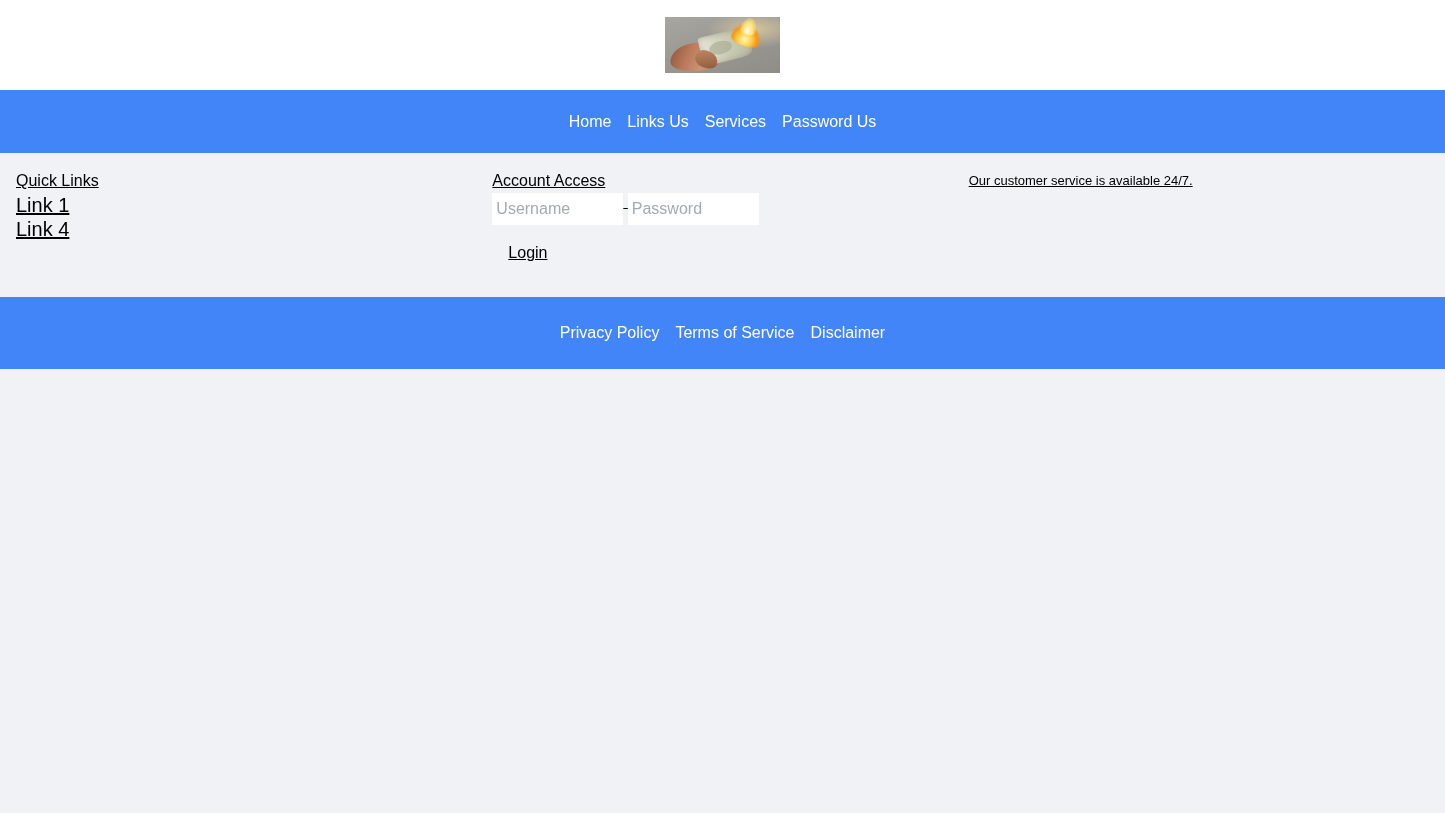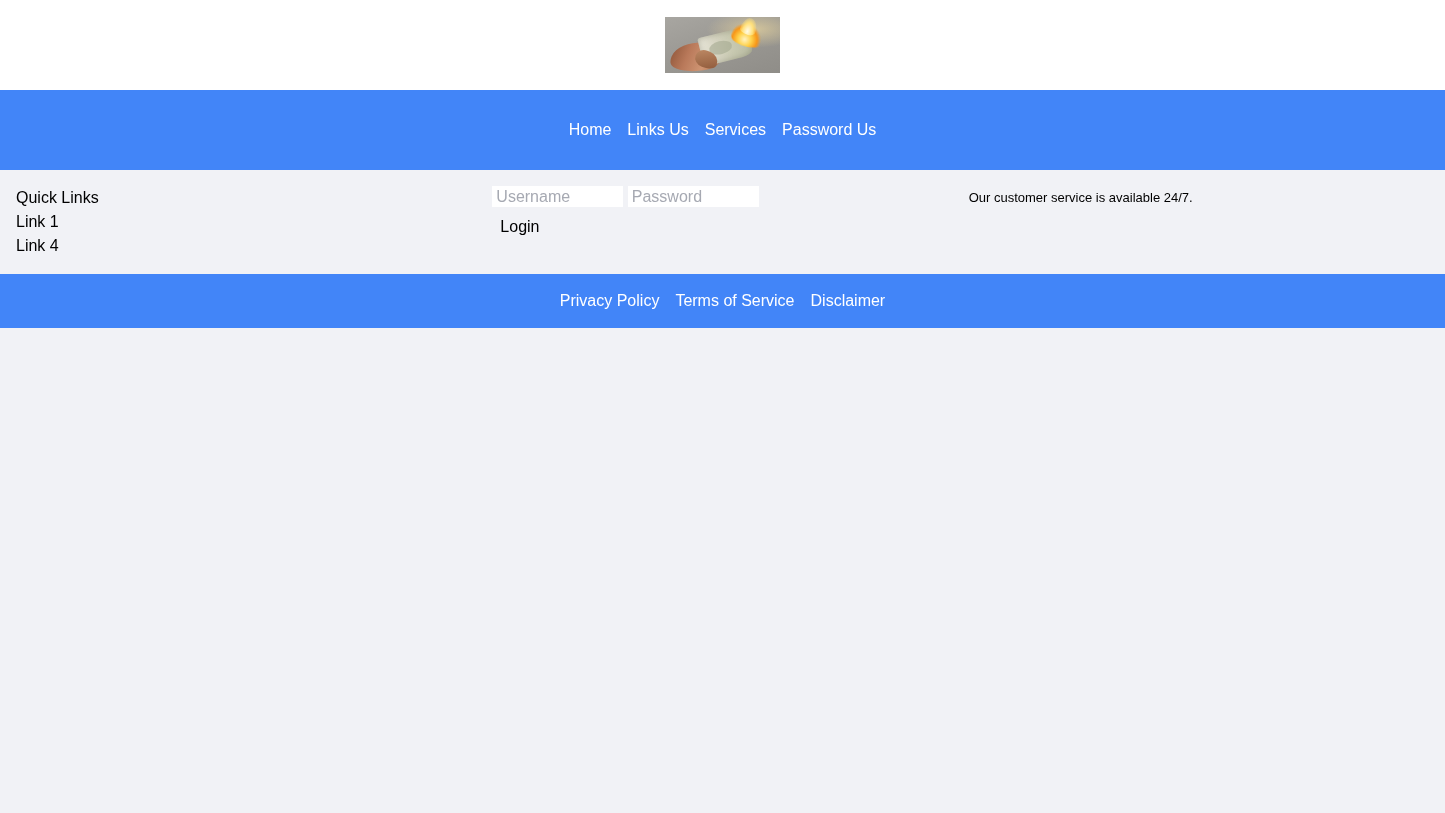--- a/index.html
+++ b/index.html
@@ -99,21 +99,21 @@
     width: 14%;
     height: 30%;
     background: radial-gradient(ellipse at 50% 80%, #fffbe8 0%, #ffe07a 45%, rgba(255,190,60,0) 80%);
     border-radius: 50% 50% 40% 60% / 75% 70% 30% 25%;
     transform: rotate(18deg);
   }
 
   
   .main-nav {
     background: #4285f8;
-    height: 80px;
+    height: 63px;
     display: flex;
     align-items: center;
     justify-content: center;
   }
   .main-nav ul {
     list-style: none;
     margin: 0;
     padding: 0;
     display: flex;
     align-items: center;
@@ -127,83 +127,84 @@
     display: inline-block;
   }
 
   
   .content {
     padding: 16px;
     display: grid;
     grid-template-columns: repeat(3, 1fr);
     gap: 16px;
     align-items: start;
+    text-decoration: underline;
   }
   .col-title {
     font-size: 16px;
     line-height: 24px;
     margin: 0;
     font-weight: normal;
   }
   .quick-links {
     list-style: none;
     margin: 0;
     padding: 0;
   }
   .quick-links a {
     color: #000000;
     text-decoration: none;
-    font-size: 16px;
+    font-size: 20px;
     line-height: 24px;
     display: block;
   }
   .login-form {
     margin: 0;
     padding: 0;
   }
   .login-form input {
     font-family: "Liberation Sans", sans-serif;
     font-size: 16px;
     line-height: 20px;
     padding: 0 4px;
-    height: 21px;
+    height: 32px;
     width: 131px;
     border: 0;
     background: #ffffff;
     color: #111111;
     outline: none;
     vertical-align: top;
   }
   .login-form input::placeholder {
     color: #a6a9b2;
     opacity: 1;
   }
   .login-button {
     background: none;
     border: 0;
     padding: 0;
-    margin: 8px;
+    margin: 16px;
     font-family: "Liberation Sans", sans-serif;
     font-size: 16px;
     line-height: 24px;
     color: #000000;
     cursor: pointer;
     display: block;
     text-align: left;
   }
   .cs-line {
     margin: 0;
     font-size: 13px;
     line-height: 24px;
   }
 
   
   .site-footer {
     background: #4285f8;
-    height: 54px;
+    height: 72px;
     display: flex;
     align-items: center;
     justify-content: center;
   }
   .site-footer ul {
     list-style: none;
     margin: 0;
     padding: 0;
     display: flex;
     align-items: center;
@@ -255,20 +256,21 @@
       <li>
         <a href="#">Link 1</a>
       </li>
       <li>
         <a href="#">Link 4</a>
       </li>
     </ul>
   </section>
 
   <section class="column">
+    <h2 class="col-title">Account Access</h2>
     <form class="login-form">
       <input type="text" placeholder="Username" style="">
       <input type="password" placeholder="Password" style="">
       <button type="submit" class="login-button">Login</button>
     </form>
   </section>
 
   <section class="column">
     <p class="cs-line">Our customer service is available 24/7.</p>
   </section>

